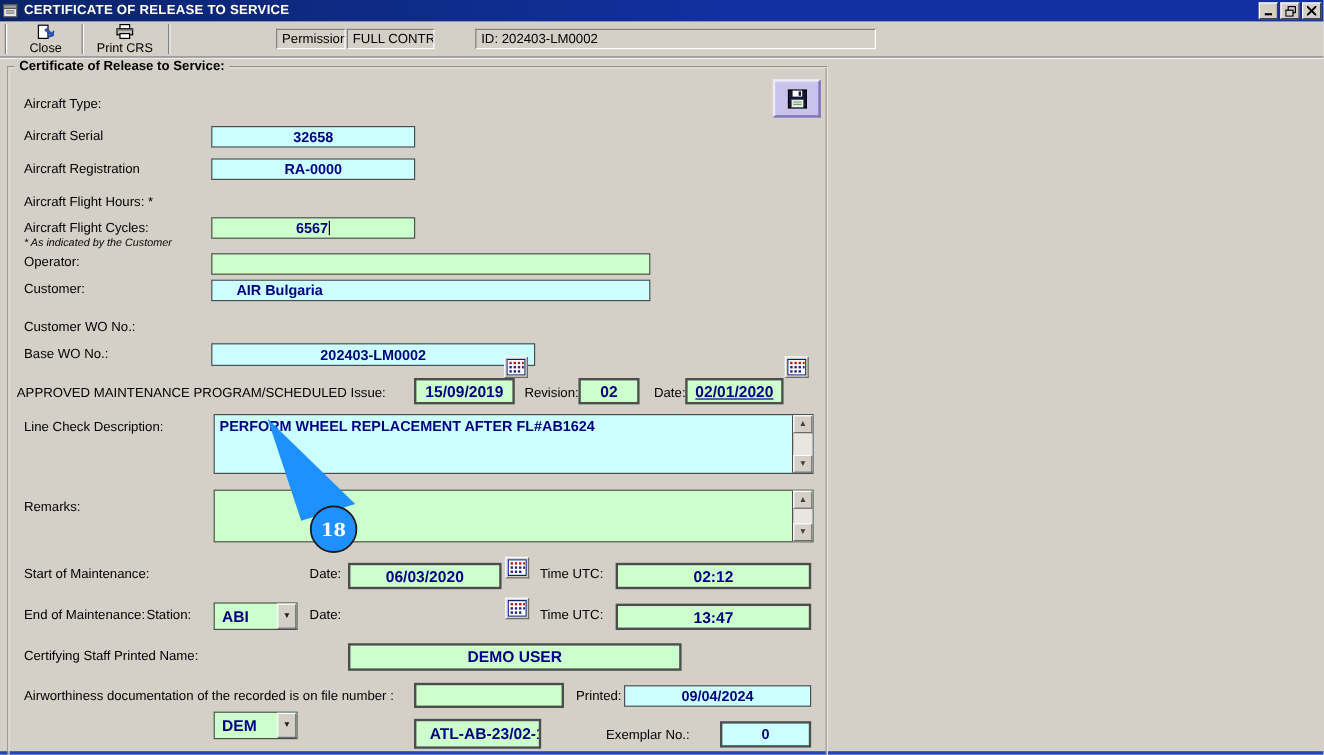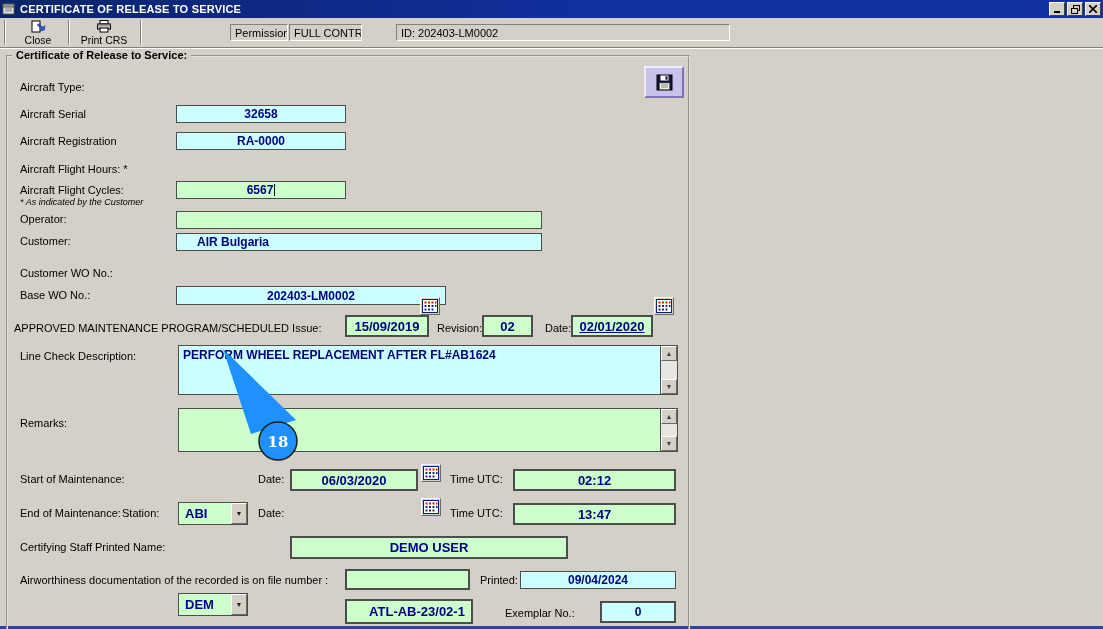--- a/index.html
+++ b/index.html
@@ -299,21 +299,21 @@
     <span class="val">DEM</span>
     <button class="drop">▼</button>
   </div>
   <div class="field big thick" style="left:290px; top:536px; width:278px; height:23px;">DEMO USER</div>
 
   <span class="lbl" style="left:20px; top:574px;">Airworthiness documentation of the recorded is on file number :</span>
   <div class="field thick" style="left:345px; top:569px; width:125px; height:21px;"></div>
   <span class="lbl" style="left:480px; top:574px;">Printed:</span>
   <div class="field cyan" style="left:520px; top:571px; width:156px; height:18px;">09/04/2024</div>
 
-  <div class="field big thick" style="left:345px; top:599px; width:128px; height:25px;padding-left:16px;">ATL-AB-23/02-1</div>
+  <div class="field big thick" style="left:345px; top:599px; width:106px; height:25px;padding-left:16px;">ATL-AB-23/02-1</div>
   <span class="lbl" style="left:505px; top:607px;">Exemplar No.:</span>
   <div class="field cyan thick" style="left:600px; top:601px; width:76px; height:22px;">0</div>
 
   <svg class="overlay" viewBox="0 0 1103 629">
     <polygon points="223,349 296,420 251,434" fill="#1E90FF"></polygon>
     <circle cx="278" cy="441" r="19" fill="#1E90FF" stroke="#1b1b1b" stroke-width="1.5"></circle>
     <text x="278" y="447" text-anchor="middle" font-family="DejaVu Serif, serif" font-size="15" font-weight="bold" fill="#ffffff">18</text>
   </svg>
 
 </div>

